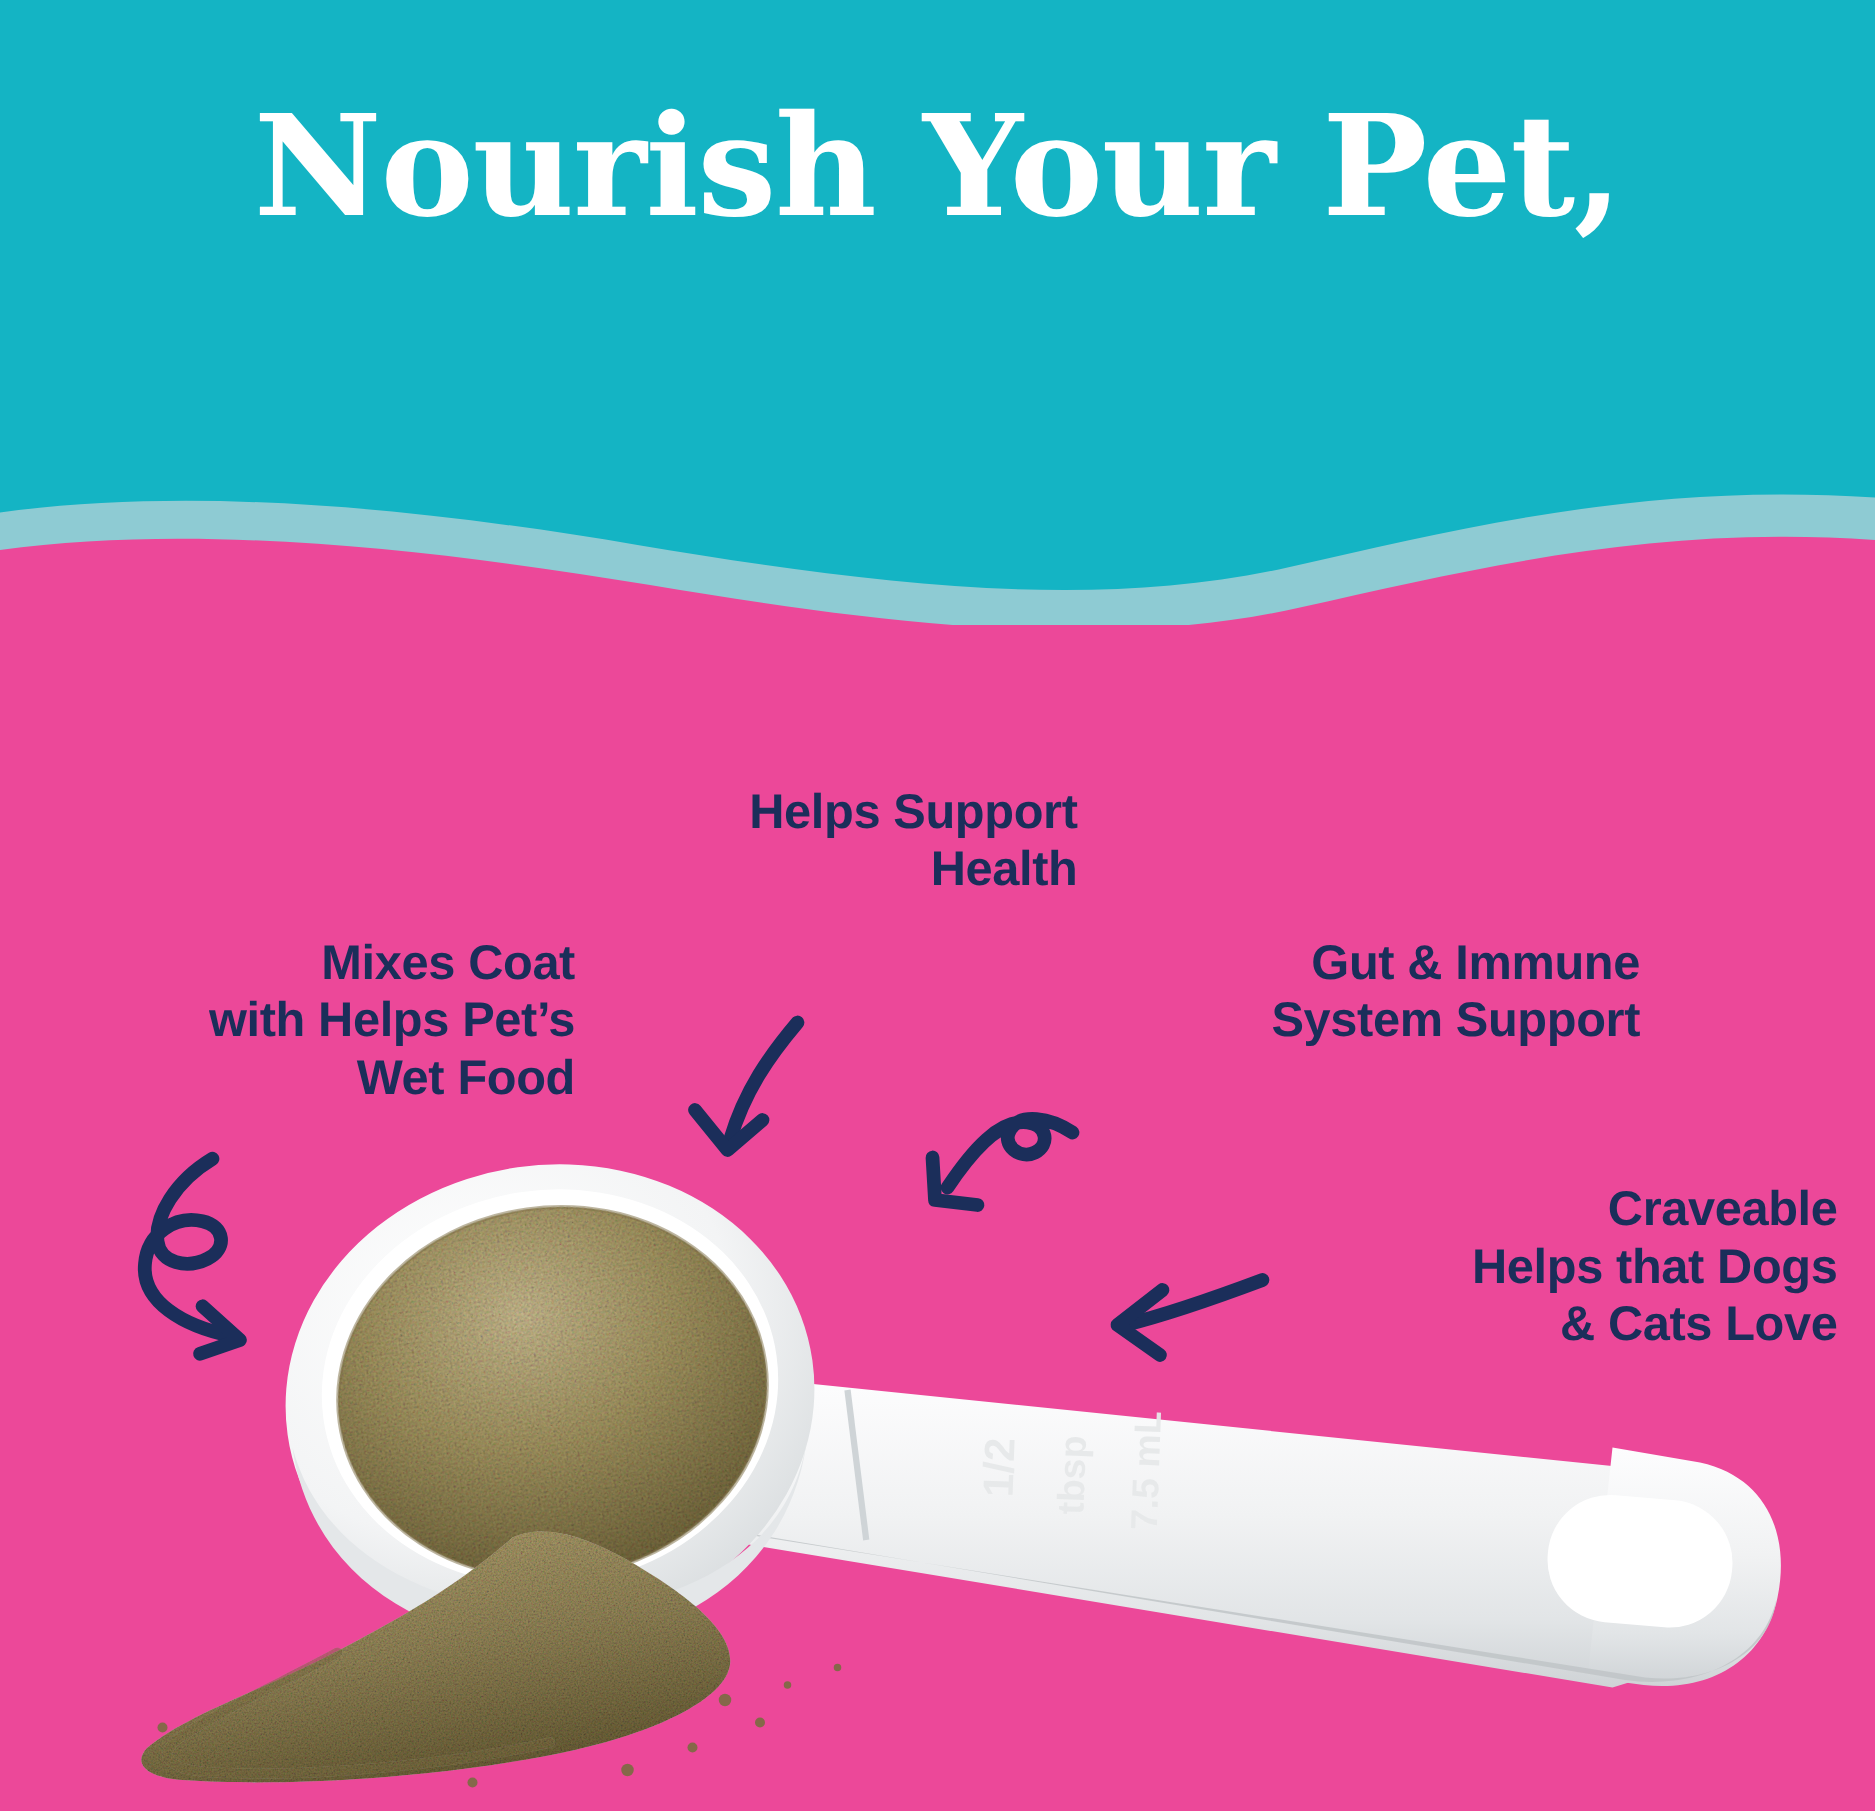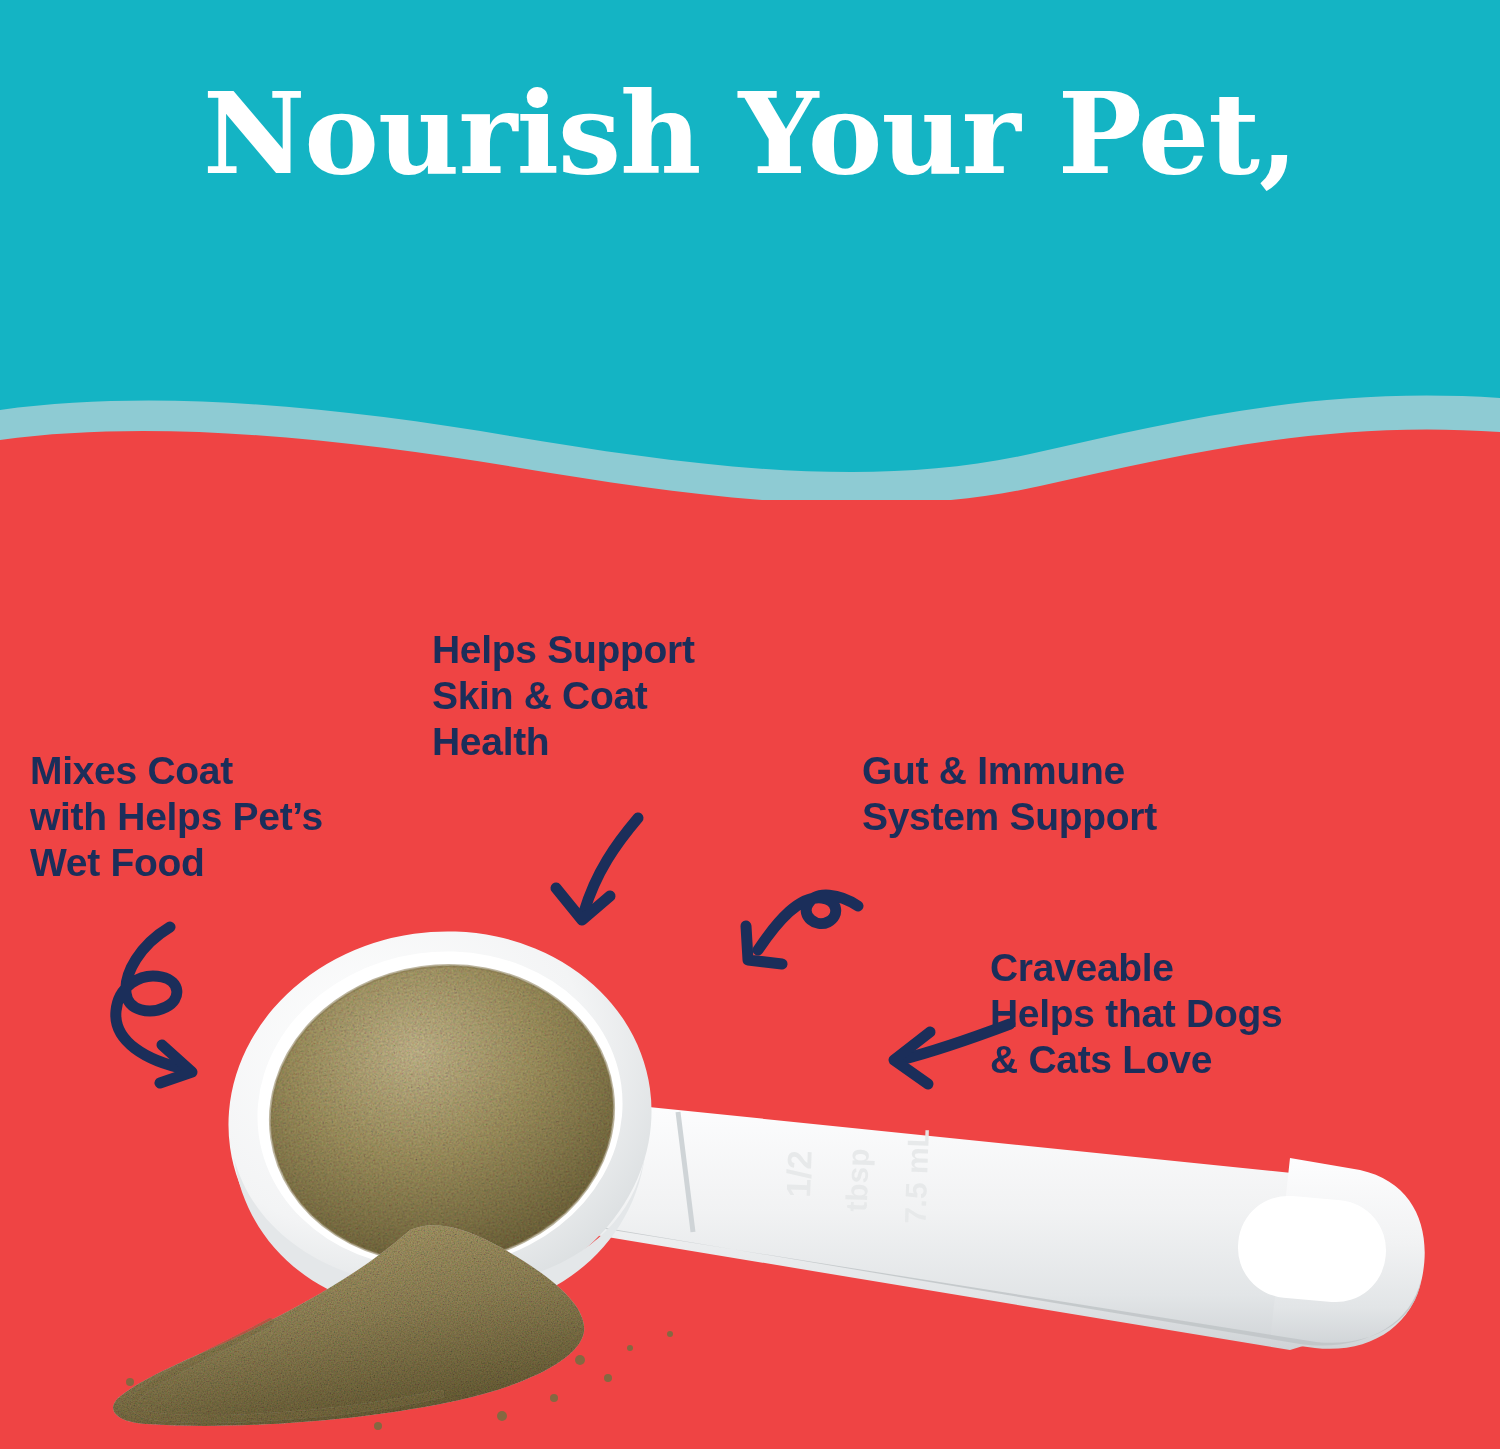--- a/index.html
+++ b/index.html
@@ -7,21 +7,21 @@
     padding: 0;
     background: #ffffff;
   }
   body {
     font-family: "Liberation Sans", sans-serif;
   }
   #page {
     position: relative;
     width: 1500px;
     height: 1449px;
-    background: #ef4444;
+    background: #ec4899;
     overflow: hidden;
   }
 
   
   #header-banner {
     position: absolute;
     left: 0;
     top: 0;
     width: 1500px;
     height: 500px;
@@ -61,21 +61,21 @@
   }
 
   
   .callout {
     position: absolute;
     color: #1b2e5a;
     font-family: "Liberation Sans", sans-serif;
     font-weight: bold;
     font-size: 39px;
     line-height: 1.18;
-    text-align: left;
+    text-align: right;
     letter-spacing: -0.3px;
   }
   #callout-mixes   { left: 30px;   top: 748px;  width: 430px; }
   #callout-skin    { left: 432px;  top: 627px;  width: 430px; }
   #callout-gut     { left: 862px;  top: 748px;  width: 450px; }
   #callout-flavor  { left: 990px;  top: 945px;  width: 480px; }
 
   
   .arrow {
     position: absolute;
@@ -242,21 +242,20 @@
                C40,96 62,100 78,92
                C94,84 92,66 74,62
                C52,57 30,72 28,96
                C25,126 58,146 98,154" stroke-width="11"></path>
       <path d="M74,130 L104,157 L72,168" stroke-width="11"></path>
     </svg>
   </div>
 
   <div class="callout" id="callout-skin">
     <div>Helps Support</div>
-    <div>Skin &amp; Coat</div>
     <div>Health</div>
   </div>
   <div class="arrow" id="arrow-skin">
     <svg width="130" height="130" viewBox="0 0 130 130">
       <path d="M100,10 C78,36 58,64 46,104" stroke-width="11"></path>
       <path d="M18,80 L44,112 L72,88" stroke-width="11"></path>
     </svg>
   </div>
 
   <div class="callout" id="callout-gut">

